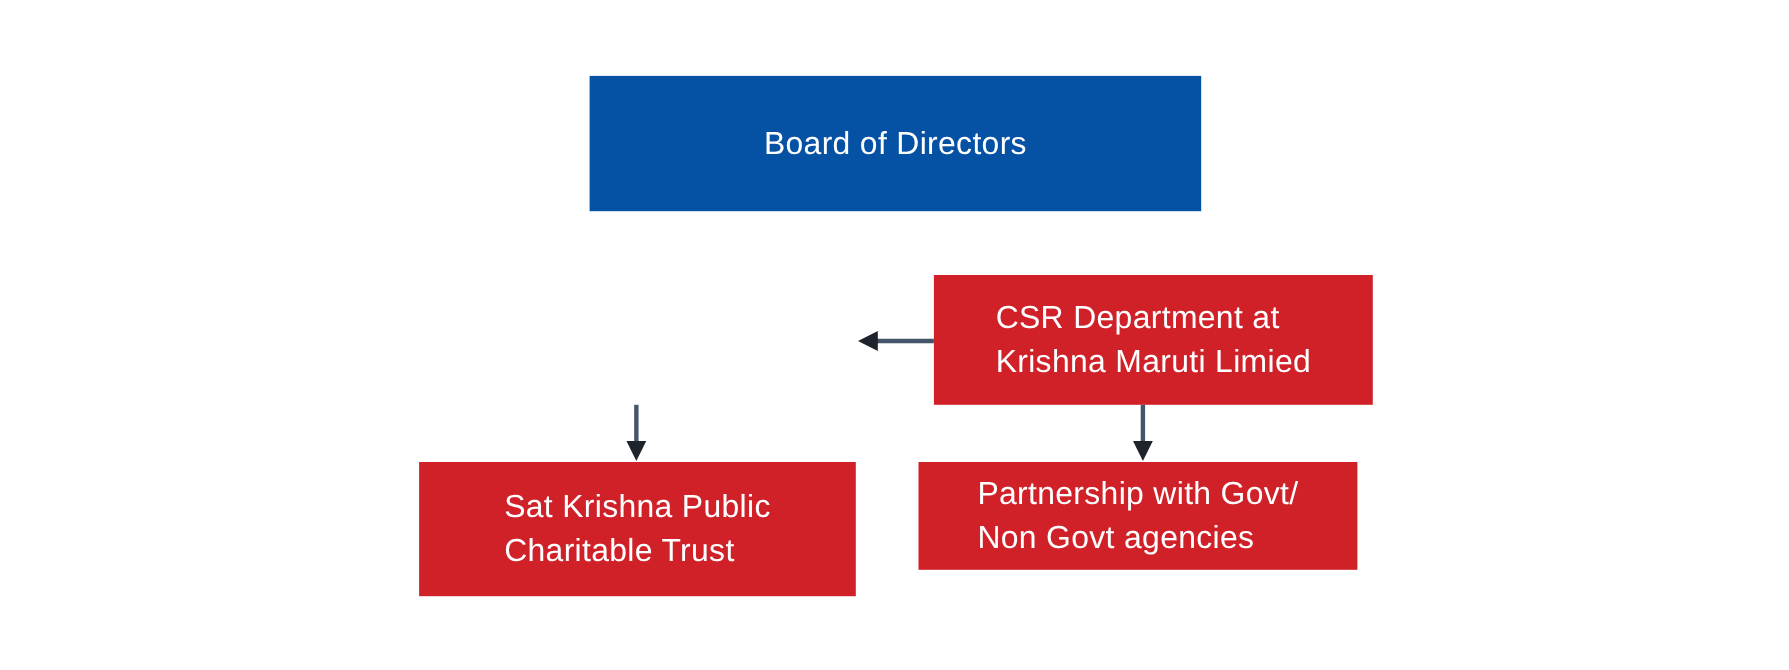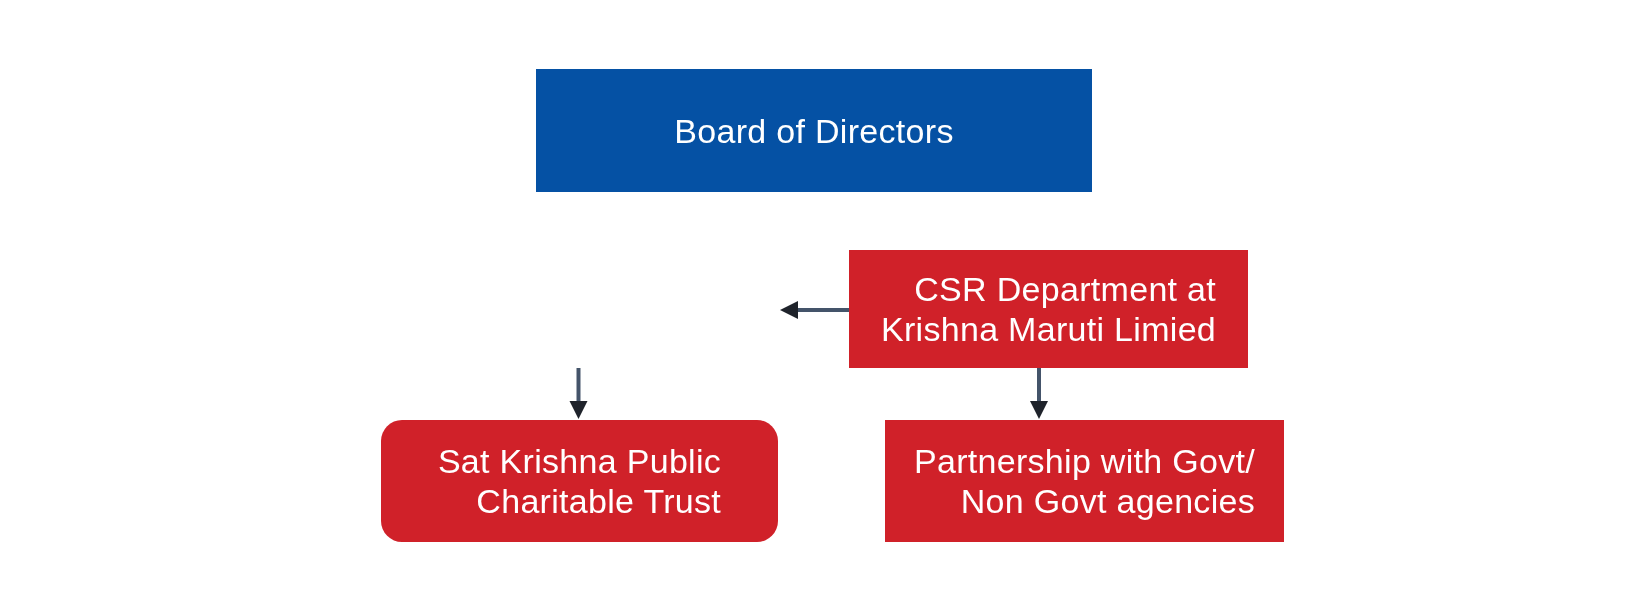--- a/index.html
+++ b/index.html
@@ -20,35 +20,35 @@
     width: 1626px;
     height: 609px;
     background: var(--background);
     overflow: hidden;
   }
   .node {
     position: absolute;
     display: flex;
     align-items: center;
     justify-content: center;
-    text-align: right;
+    text-align: left;
     color: var(--node-text);
-    font-size: 34px;
+    font-size: 29px;
     letter-spacing: 0.3px;
     line-height: 40px;
   }
   .node .label { white-space: pre-line; }
   .node-blue { background: var(--board-blue); }
   .node-red  { background: var(--node-red); }
 
   .pos-board       { left: 536px; top: 69px;  width: 556px; height: 123px; }
   .pos-committee   { left: 381px; top: 250px; width: 397px; height: 118px; }
   .pos-department  { left: 849px; top: 250px; width: 399px; height: 118px; }
-  .pos-trust       { left: 381px; top: 420px; width: 397px; height: 122px; border-radius: 21px; }
-  .pos-partnership { left: 885px; top: 420px; width: 399px; height: 122px; }
+  .pos-trust       { left: 381px; top: 420px; width: 397px; height: 122px; }
+  .pos-partnership { left: 835px; top: 420px; width: 399px; height: 98px; }
 
   .connectors {
     position: absolute;
     left: 0; top: 0;
     width: 1626px; height: 609px;
     pointer-events: none;
   }
   .connectors line {
     stroke: var(--connector-line);
     stroke-width: 4;

